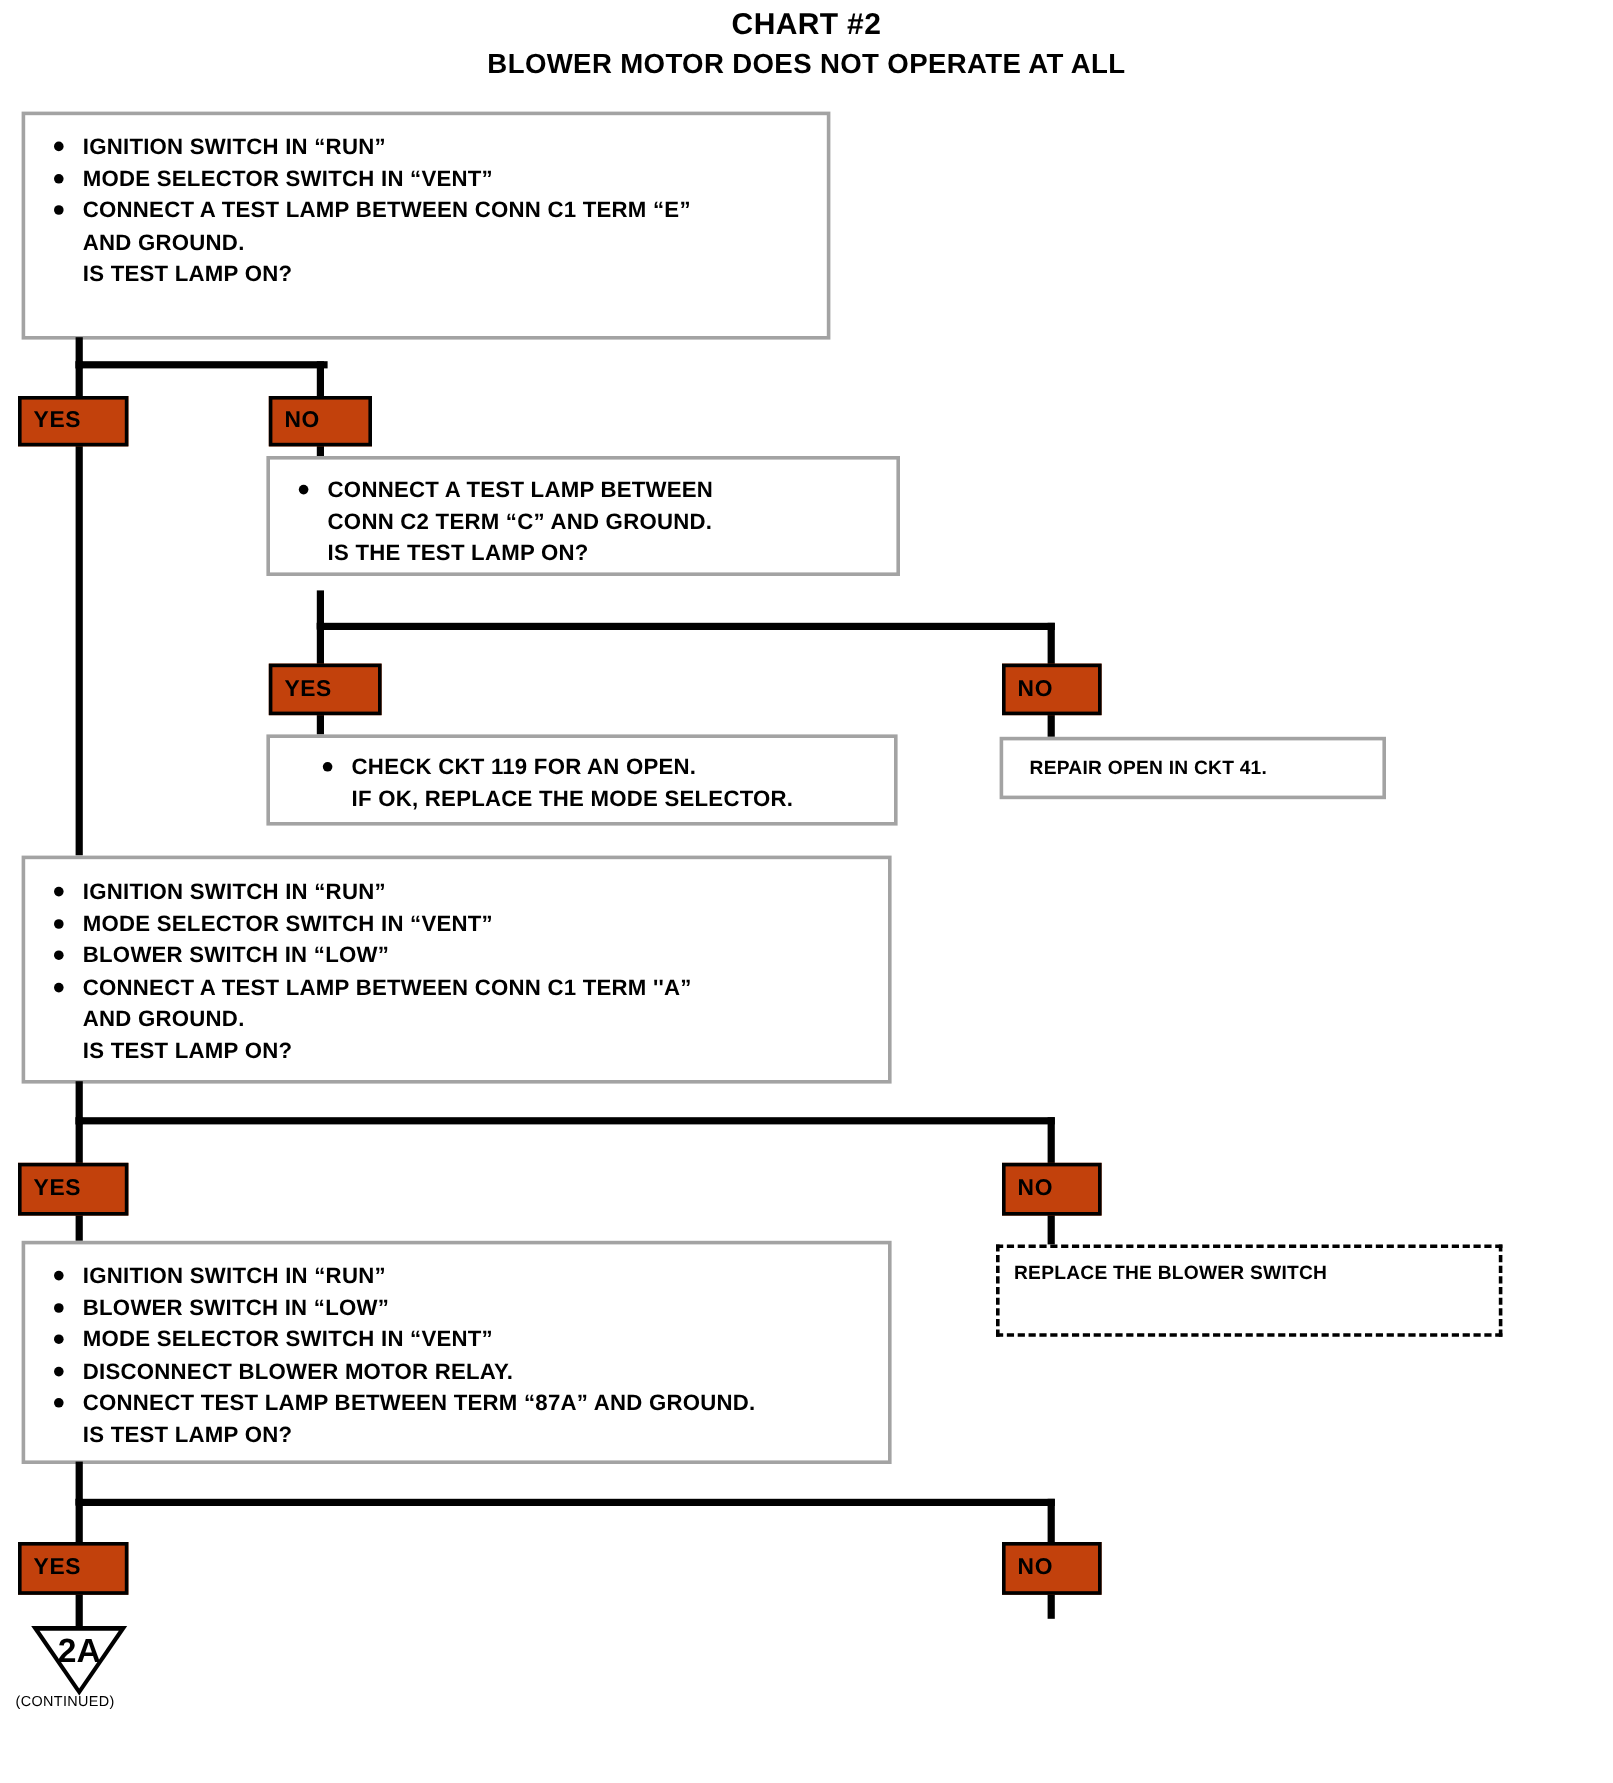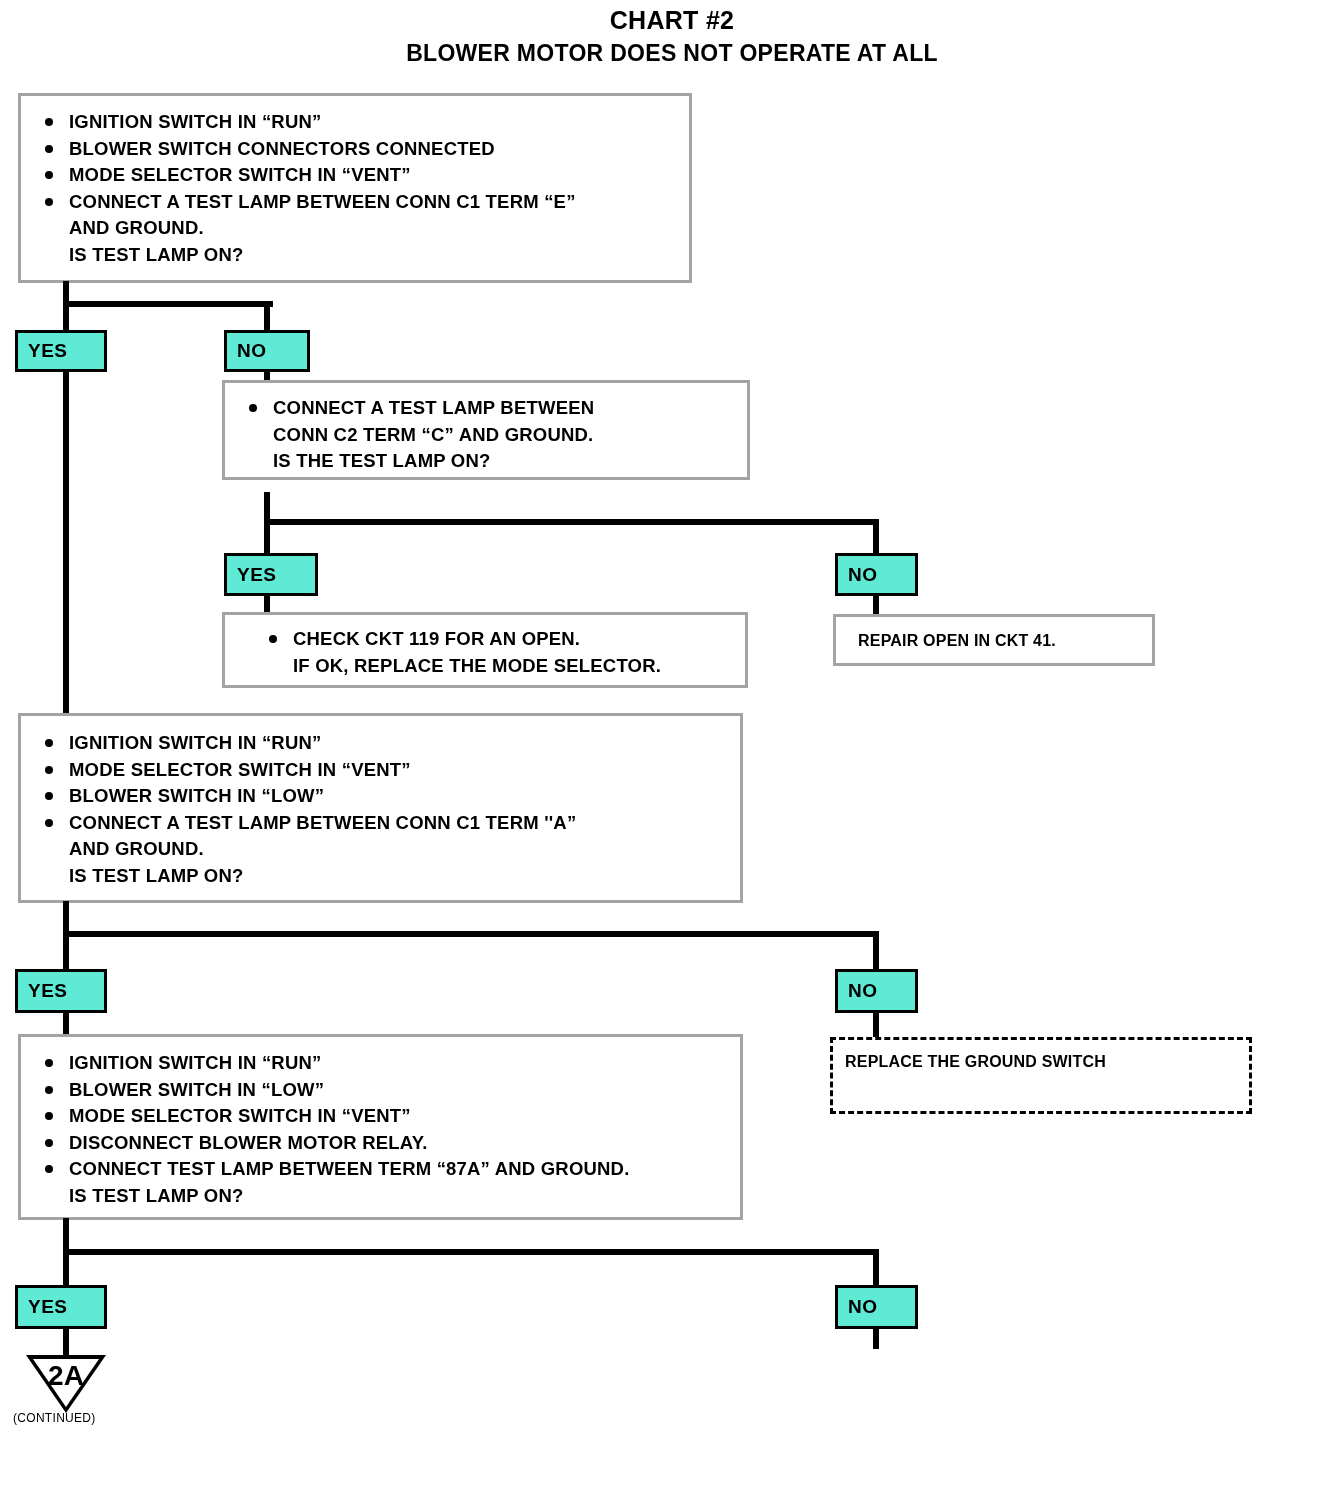--- a/index.html
+++ b/index.html
@@ -27,21 +27,21 @@
     border:3px solid #a3a3a3;
     background:#fff;
     box-sizing:border-box;
   }
   .box.dashed{
     border:3px dashed #000;
   }
   .yn{
     position:absolute;
     border:3px solid #000;
-    background:#5eead4;
+    background:#c2410c;
     box-sizing:border-box;
     font-weight:bold;
     font-size:19px;
     display:flex;
     align-items:center;
     padding-left:10px;
     letter-spacing:0.5px;
     z-index:5;
   }
   ul.blist{
@@ -108,21 +108,20 @@
 <body>
 
 <div id="page">
 
   <div class="title" id="title-main">CHART #2</div>
   <div class="title" id="title-sub">BLOWER MOTOR DOES NOT OPERATE AT ALL</div>
 
   <div class="box" style="left:18px;top:93px;width:674px;height:190px;">
     <ul class="blist" style="padding-top:13px;">
       <li><span class="bullet"></span><span>IGNITION SWITCH IN “RUN”</span></li>
-      <li><span class="bullet"></span><span>BLOWER SWITCH CONNECTORS CONNECTED</span></li>
       <li><span class="bullet"></span><span>MODE SELECTOR SWITCH IN “VENT”</span></li>
       <li><span class="bullet"></span><span>CONNECT A TEST LAMP BETWEEN CONN C1 TERM “E”
 AND GROUND.
 IS TEST LAMP ON?</span></li>
     </ul>
   </div>
 
   <div class="line-v" style="left:63px;top:281px;height:26px;"></div>
   <div class="line-h" style="left:63px;top:301px;width:210px;"></div>
   <div class="line-v" style="left:264px;top:301px;height:30px;"></div>
@@ -192,21 +191,21 @@
     <span>YES</span>
   </div>
   <div class="yn" style="left:835px;top:969px;width:83px;height:44px;">
     <span>NO</span>
   </div>
 
   <div class="line-v" style="left:63px;top:1011px;height:26px;"></div>
   <div class="line-v" style="left:873px;top:1011px;height:30px;"></div>
 
   <div class="box dashed" style="left:830px;top:1037px;width:422px;height:77px;">
-    <div class="plain" style="padding:9px 0 0 12px;">REPLACE THE GROUND SWITCH</div>
+    <div class="plain" style="padding:9px 0 0 12px;">REPLACE THE BLOWER SWITCH</div>
   </div>
 
   <div class="box" style="left:18px;top:1034px;width:725px;height:186px;">
     <ul class="blist" style="padding-top:13px;">
       <li><span class="bullet"></span><span>IGNITION SWITCH IN “RUN”</span></li>
       <li><span class="bullet"></span><span>BLOWER SWITCH IN “LOW”</span></li>
       <li><span class="bullet"></span><span>MODE SELECTOR SWITCH IN “VENT”</span></li>
       <li><span class="bullet"></span><span>DISCONNECT BLOWER MOTOR RELAY.</span></li>
       <li><span class="bullet"></span><span>CONNECT TEST LAMP BETWEEN TERM “87A” AND GROUND.
 IS TEST LAMP ON?</span></li>

